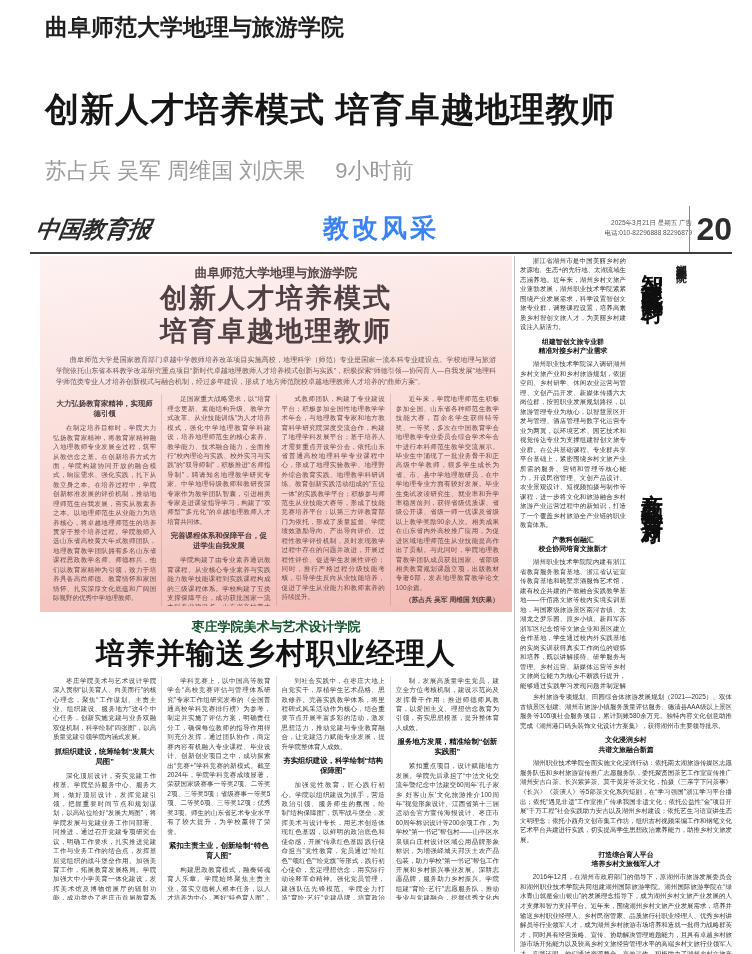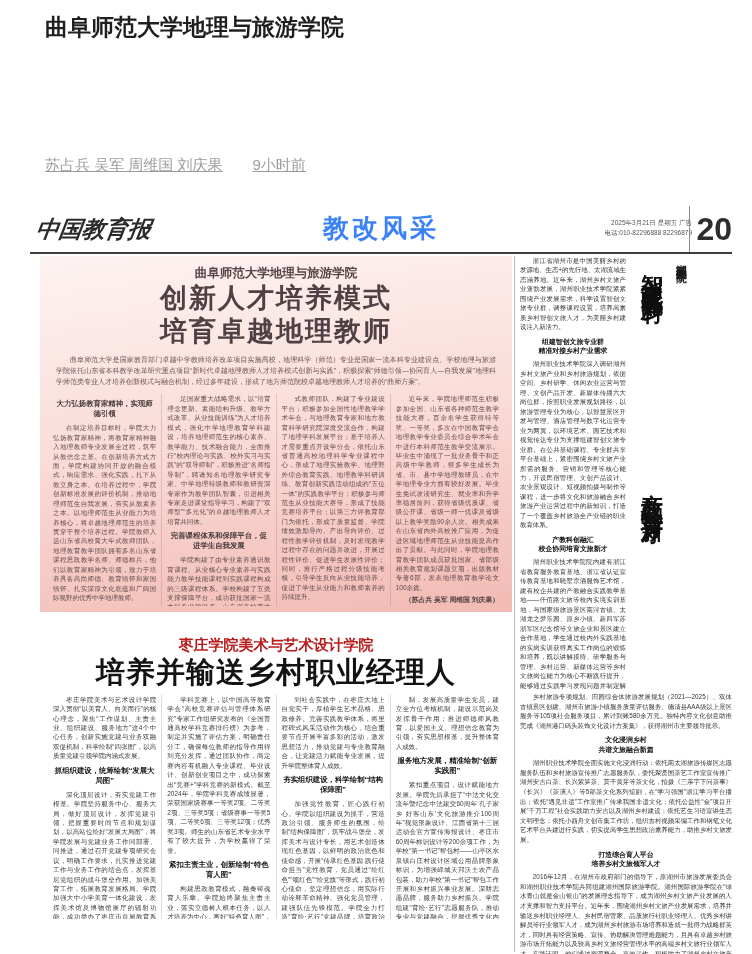--- a/index.html
+++ b/index.html
@@ -3,21 +3,21 @@
 <meta charset="utf-8">
 <style>
   html,body{margin:0;padding:0;background:#fff;}
   .stage{position:relative;width:752px;height:954px;background:#fff;overflow:hidden;
          font-family:"Liberation Sans",sans-serif;}
 
   
   .hdr-kicker{position:absolute;left:45px;top:12px;font-size:23px;font-weight:700;color:#1f1f1f;}
   .hdr-title{position:absolute;left:45px;top:66px;width:665px;font-size:34px;font-weight:700;
              color:#161616;letter-spacing:1px;line-height:1.2;}
-  .hdr-meta{position:absolute;left:45px;top:156px;font-size:15px;color:#9c9c9c;text-decoration:underline;}
+  .hdr-meta{position:absolute;left:45px;top:156px;font-size:22px;color:#9c9c9c;}
   .hdr-meta .time{margin-left:30px;}
 
   
   .paper{position:absolute;left:30px;top:208px;width:702px;height:746px;background:#fff;}
   .mast{position:absolute;left:0;top:0;width:100%;height:44px;border-bottom:2px solid #3d3d3d;}
   .mast-name{position:absolute;left:6px;top:6px;font-family:"DejaVu Serif",serif;font-style:italic;
              font-weight:700;font-size:23px;color:#2b2b2b;transform:skewX(-8deg);}
   .mast-section{position:absolute;left:0;right:0;top:3px;text-align:center;font-size:26px;
                 font-weight:700;color:#3b82f6;letter-spacing:3px;}
   .mast-right{position:absolute;right:40px;top:10px;text-align:right;font-size:6.5px;color:#555;line-height:1.6;}
@@ -40,21 +40,21 @@
   .a1 .col{color:#5f4a4d;}
   .a1 .col + .col{border-left:1px solid rgba(160,100,100,.25);}
   .col p{margin:0 0 3px;text-indent:2em;}
   .sub{margin:5px 0 4px;font-weight:700;text-align:center;line-height:1.35;}
   .a1 .sub{font-size:7.4px;color:#493a3c;}
   .byline{text-align:right;font-weight:700;margin-top:3px;}
   .a1 .byline{font-size:6.8px;color:#4c3c3e;}
 
   
   .a2{position:absolute;left:10px;top:362px;width:472px;height:338px;color:#3c3c3c;}
-  .a2-kicker{text-align:center;font-size:15px;font-weight:700;color:#b91c1c;margin-top:20px;}
+  .a2-kicker{text-align:center;font-size:13px;font-weight:700;color:#14532d;margin-top:2px;}
   .a2-h{text-align:center;font-size:29px;font-weight:700;color:#131313;line-height:1.2;letter-spacing:1px;}
   .a2 .cols{height:224px;padding-top:5px;}
   .a2 .col{color:#3a3a3a;}
   .a2 .col + .col{border-left:1px solid #ddd;}
   .a2 .sub{font-size:7.4px;color:#141414;}
 
   
   .a3{position:absolute;left:490px;top:2px;width:212px;height:698px;color:#333;}
   .a3-narrow{position:absolute;left:0;top:0;width:106px;height:434px;overflow:hidden;
              font-size:6.4px;line-height:1.48;text-align:justify;}
@@ -69,20 +69,21 @@
   .a3-wide{position:absolute;left:0;top:436px;width:212px;height:262px;overflow:hidden;
            font-size:6.4px;line-height:1.5;text-align:justify;}
   .a3-wide p{margin:0 0 3px;text-indent:2em;}
 </style>
 </head>
 <body>
 
 <div class="stage">
 
   <div class="hdr-kicker">曲阜师范大学地理与旅游学院</div>
+  <h1 class="hdr-title">创新人才培养模式 培育卓越地理教师</h1>
   <div class="hdr-meta">
     <span>苏占兵 吴军 周维国 刘庆果</span><span class="time">9小时前</span>
   </div>
 
   <div class="paper">
 
     <div class="mast">
       <div class="mast-name">中国教育报</div>
       <div class="mast-section">教改风采</div>
       <div class="mast-right">

